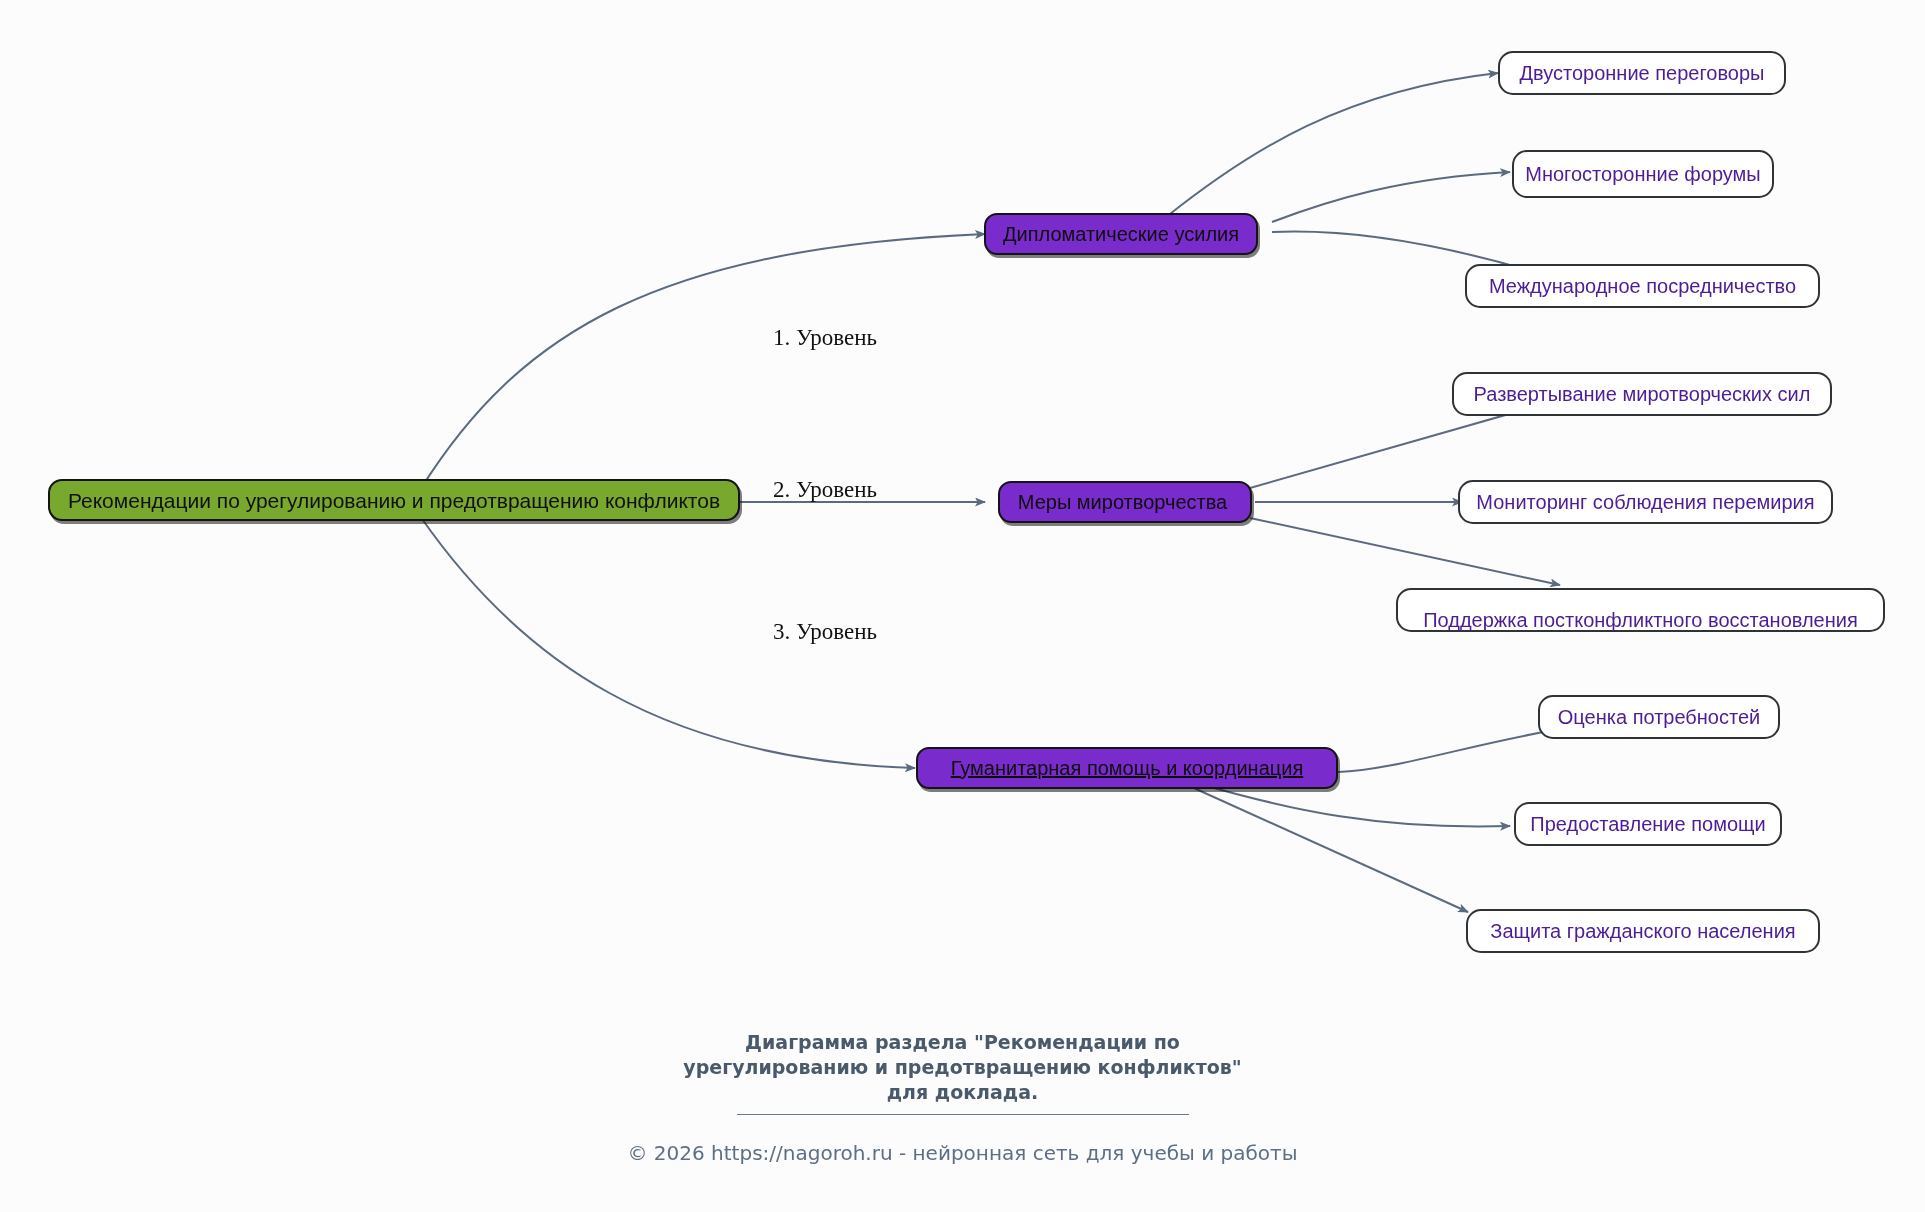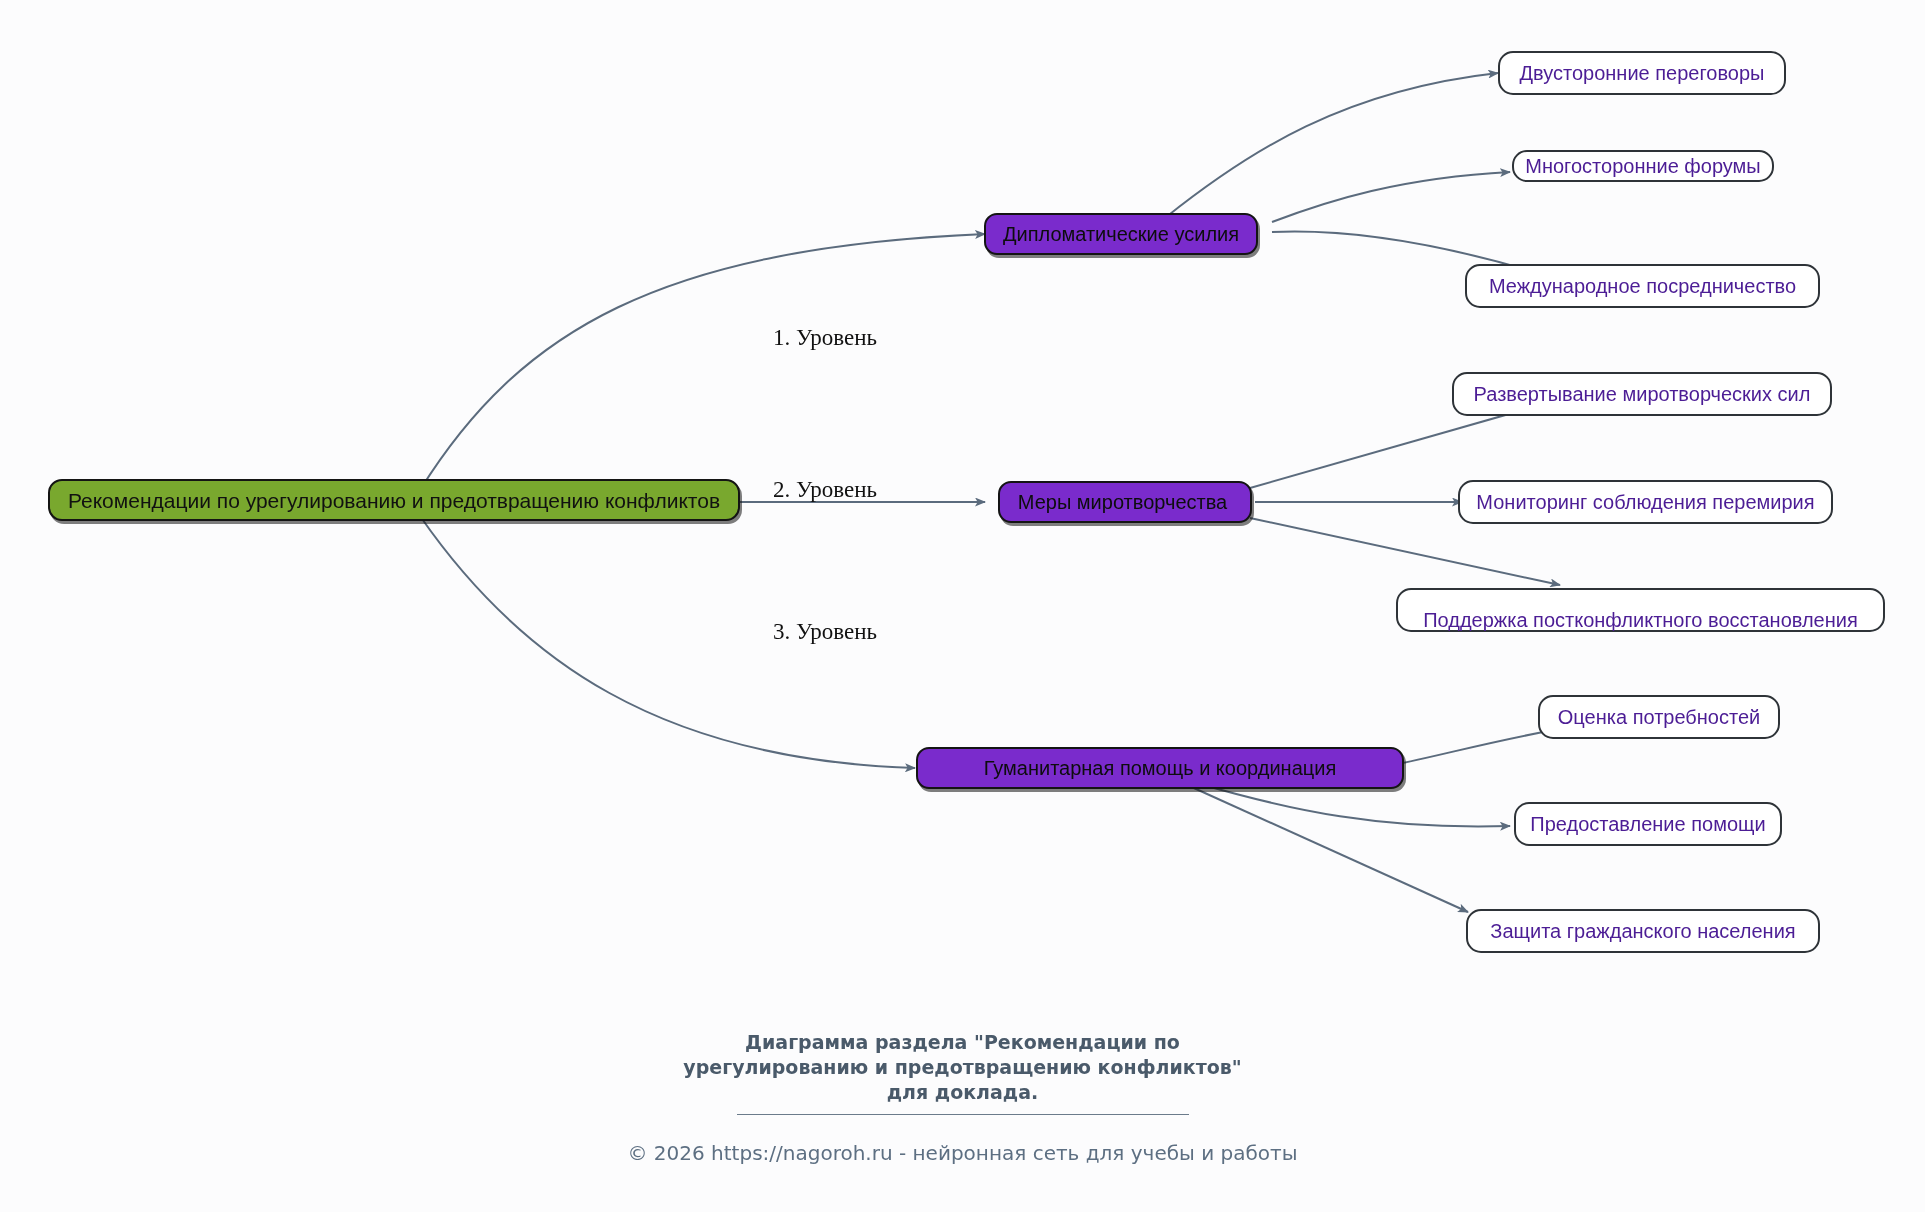--- a/index.html
+++ b/index.html
@@ -133,21 +133,21 @@
   <div class="level-label" style="left:773px; top:619px;">3. Уровень</div>
 
   <div class="node node-branch" style="left:984px; top:213px; width:274px; height:42px;">
     <span>Дипломатические усилия</span>
   </div>
 
   <div class="node node-leaf" style="left:1498px; top:51px; width:288px; height:44px;">
     <span>Двусторонние переговоры</span>
   </div>
 
-  <div class="node node-leaf" style="left:1512px; top:150px; width:262px; height:32px;">
+  <div class="node node-leaf" style="left:1512px; top:150px; width:262px; height:48px;">
     <span>Многосторонние форумы</span>
   </div>
 
   <div class="node node-leaf" style="left:1465px; top:264px; width:355px; height:44px;">
     <span>Международное посредничество</span>
   </div>
 
   <div class="node node-branch" style="left:998px; top:481px; width:254px; height:42px;padding-left:9px;">
     <span>Меры миротворчества</span>
   </div>
@@ -157,21 +157,21 @@
   </div>
 
   <div class="node node-leaf" style="left:1458px; top:480px; width:375px; height:44px;">
     <span>Мониторинг соблюдения перемирия</span>
   </div>
 
   <div class="node node-leaf" style="left:1396px; top:588px; width:489px; height:44px;align-items:flex-end;">
     <span>Поддержка постконфликтного восстановления</span>
   </div>
 
-  <div class="node node-branch" style="left:916px; top:747px; width:488px; height:42px;">
+  <div class="node node-branch" style="left:916px; top:747px; width:422px; height:42px;text-decoration:underline;">
     <span>Гуманитарная помощь и координация</span>
   </div>
 
   <div class="node node-leaf" style="left:1538px; top:695px; width:242px; height:44px;">
     <span>Оценка потребностей</span>
   </div>
 
   <div class="node node-leaf" style="left:1514px; top:802px; width:268px; height:44px;">
     <span>Предоставление помощи</span>
   </div>

